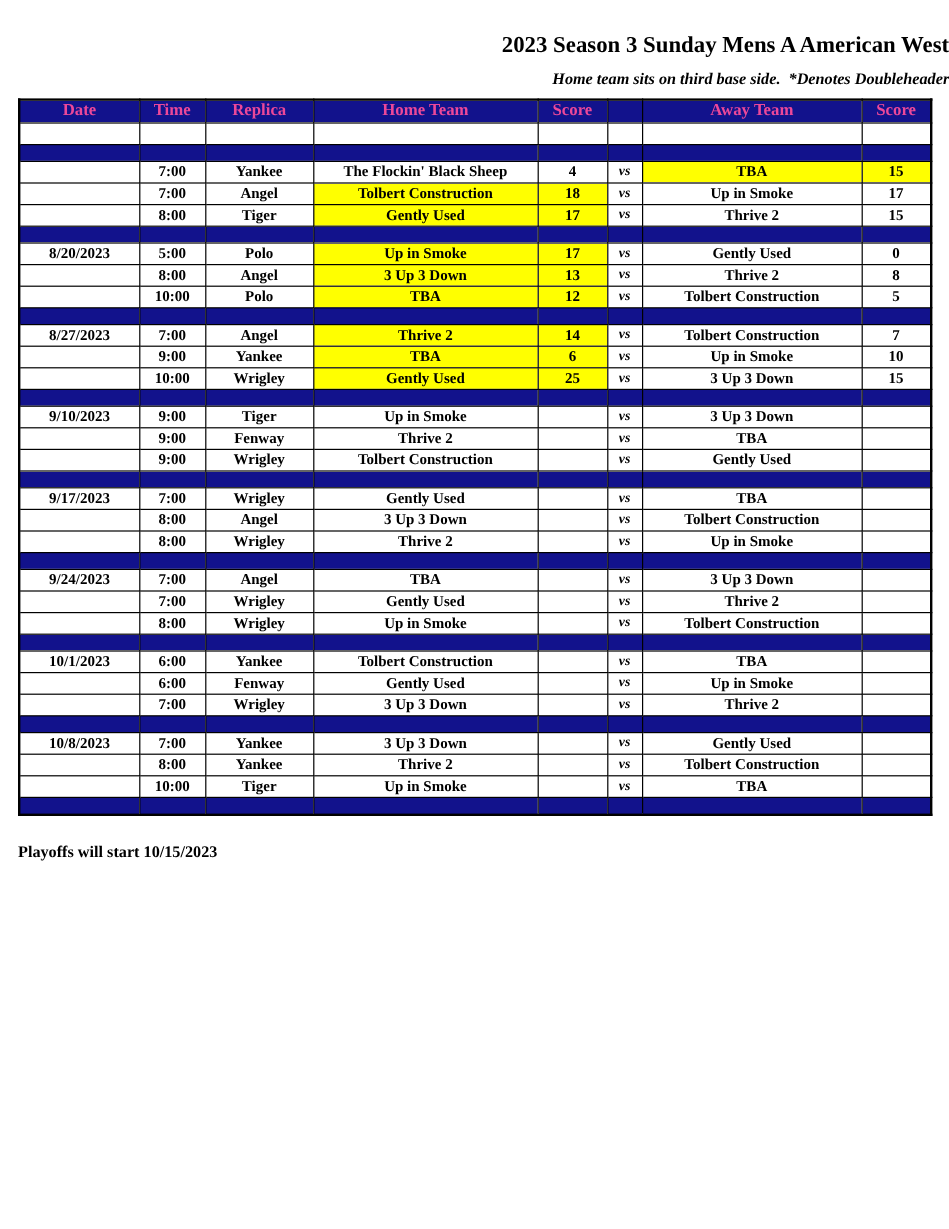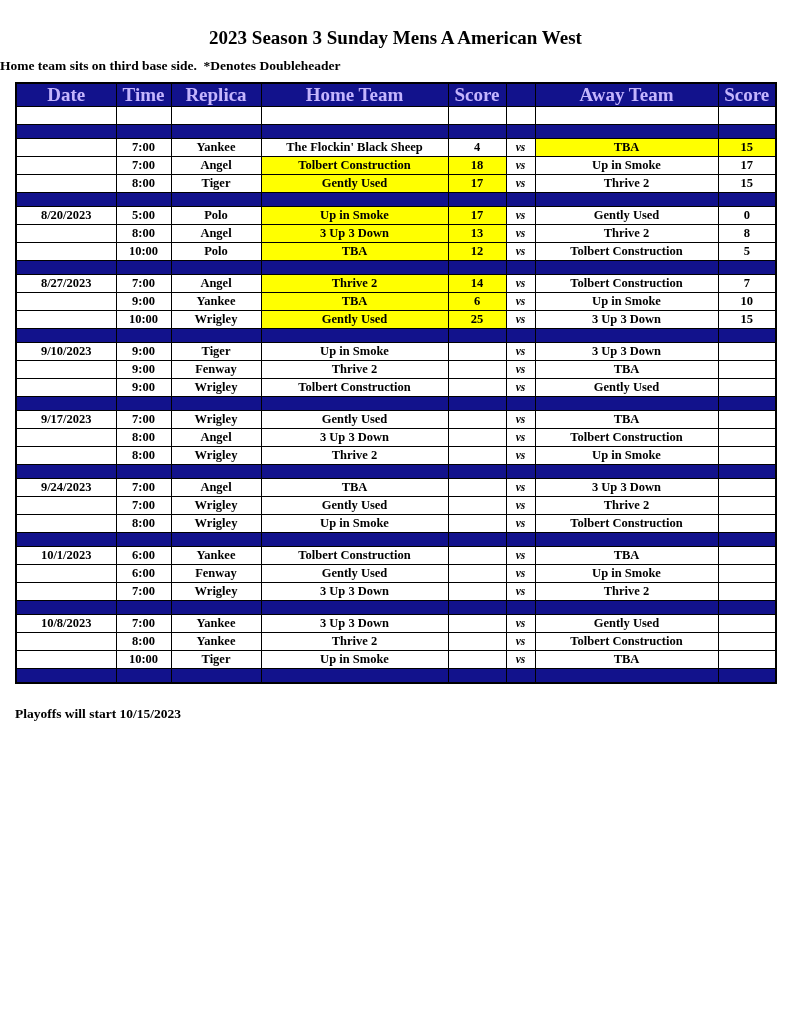--- a/index.html
+++ b/index.html
@@ -11,37 +11,37 @@
   body{
     width:791px;height:1024px;background:#ffffff;
     font-family:"Liberation Serif", serif;color:#000;
     overflow:hidden;
   }
   .page{padding-top:24px;}
   .title{
     font-size:26px;font-weight:bold;text-align:center;margin:0;line-height:1.1;
   }
   .subtitle{
-    font-size:19px;font-weight:bold;text-align:center;margin:4px 0 0 0;line-height:1.1;
+    font-size:19px;font-weight:bold;text-align:right;margin:4px 0 0 0;line-height:1.1;
   }
   .note{
-    font-size:13.5px;font-weight:bold;text-align:left;
+    font-size:13.5px;font-weight:bold;font-style:italic;text-align:right;
     margin-top:9px;white-space:pre-wrap;
   }
   table.schedule{
     border-collapse:collapse;table-layout:fixed;width:760px;
     margin:8px 0 0 15px;border:2px solid var(--border);
   }
   table.schedule th, table.schedule td{
     border:1px solid var(--border);
     font-weight:bold;text-align:center;vertical-align:middle;
     padding:0;overflow:hidden;white-space:nowrap;
   }
   thead th{
-    background:var(--navy);color:#c4b5fd;height:18px;font-size:19px;
+    background:var(--navy);color:#ec4899;height:18px;font-size:14px;
   }
   tr.empty td{height:17px;background:#ffffff;}
   tr.sep td{background:var(--navy);height:13px;}
   tr.game td{height:17px;font-size:12.5px;background:#ffffff;}
   tr.game td.hl{background:var(--hl);}
   tr.game td.vs{font-style:italic;font-size:11.5px;}
   .footer{
     font-size:13.5px;font-weight:bold;margin:22px 0 0 15px;
   }
 </style>

